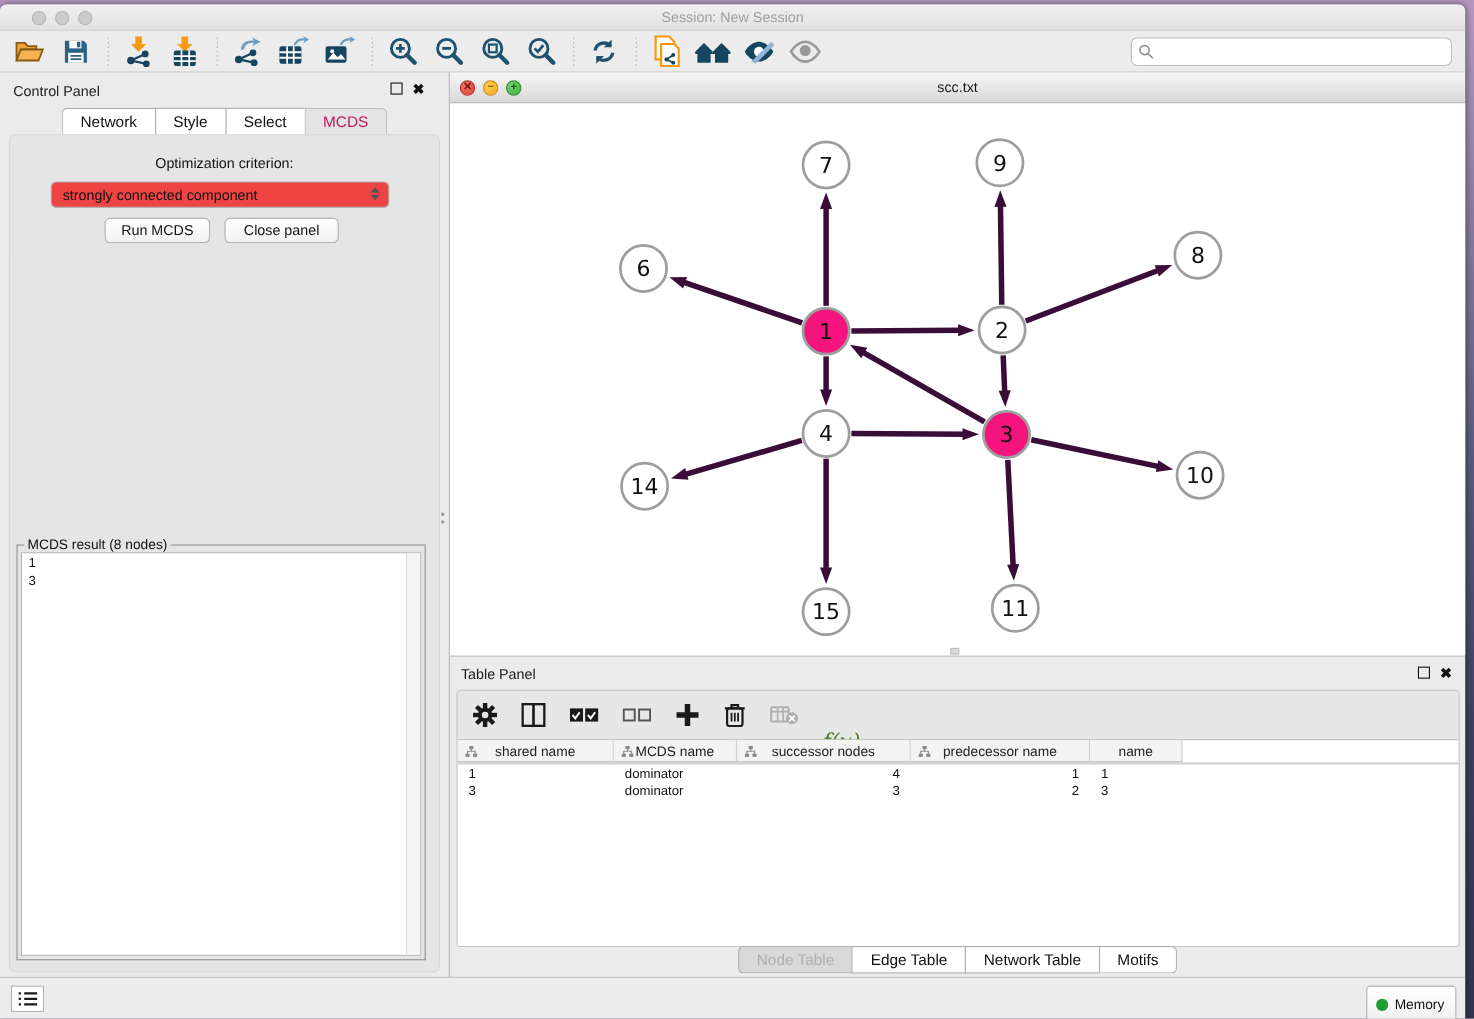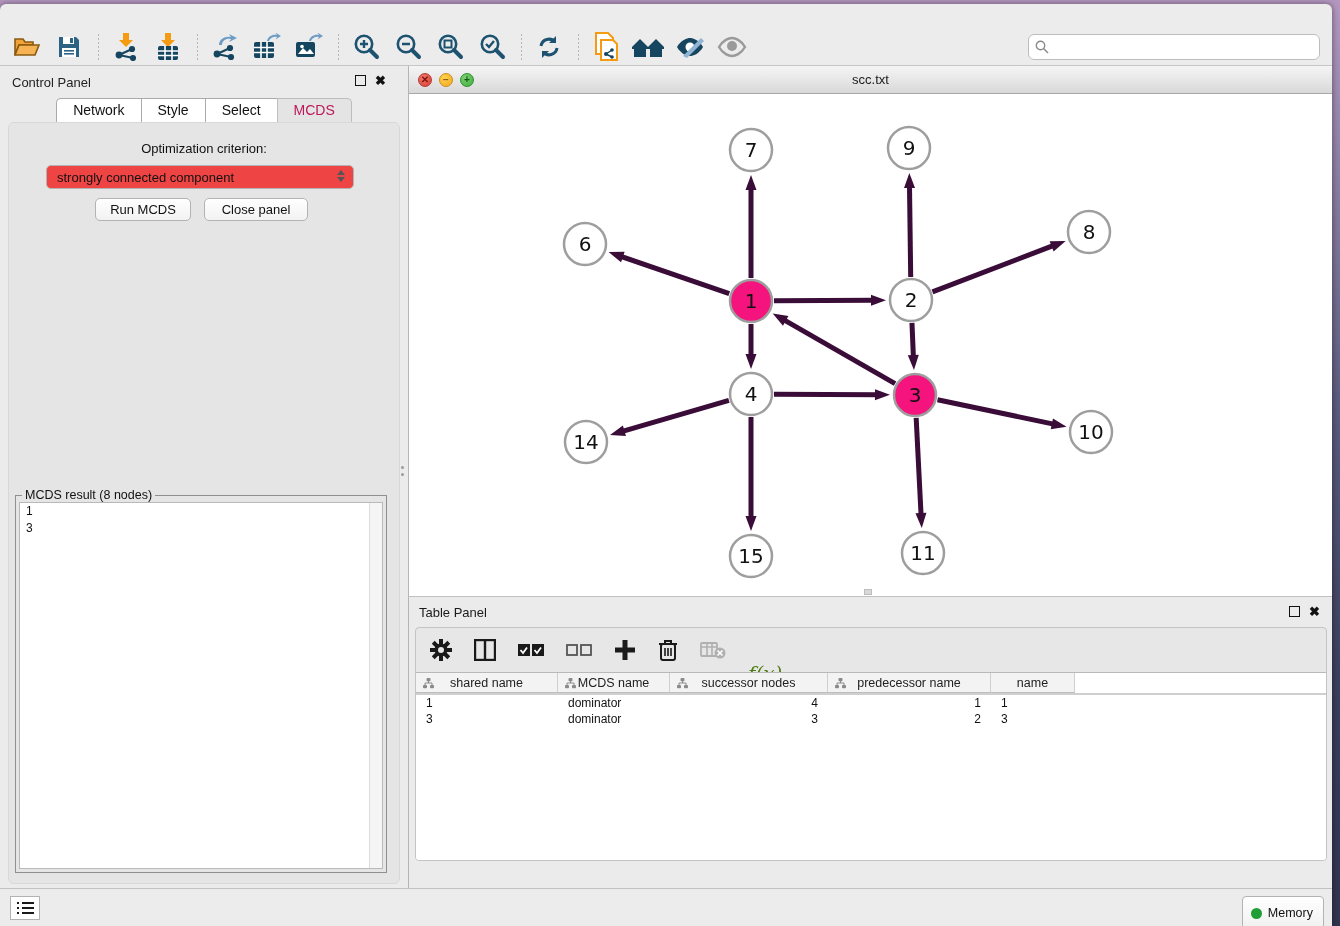--- a/index.html
+++ b/index.html
@@ -132,20 +132,26 @@
   .mem-dot { width:11px; height:11px; border-radius:50%; background:#1f9e35; }
 
   svg text { font-family:"DejaVu Sans", sans-serif; }
 </style>
 </head>
 <body>
 
 <div class="desktop">
 <div class="app-window">
 
+  <div class="titlebar">
+    <span class="tl-dot" style="left:29px"></span>
+    <span class="tl-dot" style="left:50px"></span>
+    <span class="tl-dot" style="left:71px"></span>
+    <div class="title">Session: New Session</div>
+  </div>
 
   <div class="toolbar">
     <div class="tb-btn">
       <svg width="28" height="24" viewBox="0 0 28 24">
             <path d="M2 4h8l2 3h8v3H6L2 20z" fill="#f0a437" stroke="#8a5a10" stroke-width="1.6"></path>
             <path d="M6 10h20l-4 10H2z" fill="#f6b253" stroke="#8a5a10" stroke-width="1.6"></path>
           </svg>
     </div>
     <div class="tb-btn">
       <svg width="24" height="24" viewBox="0 0 24 24">
@@ -504,20 +510,26 @@
               <div class="t-row">
                 <div class="td-cell col0">3</div>
                 <div class="td-cell col1">dominator</div>
                 <div class="td-cell col2 align-r">3</div>
                 <div class="td-cell col3 align-r">2</div>
                 <div class="td-cell col4">3</div>
               </div>
             </div>
       </div>
     </div>
+    <div class="tp-tabs" id="tp-tabs">
+          <div class="tab-seg active">Node Table</div>
+          <div class="tab-seg">Edge Table</div>
+          <div class="tab-seg">Network Table</div>
+          <div class="tab-seg">Motifs</div>
+        </div>
   </div>
 
   <div class="statusbar">
     <div class="list-btn">
       <svg width="18" height="14" viewBox="0 0 18 14">
             <g stroke="#1a1a1a" stroke-width="2">
               <path d="M1 2h2M6 2h12M1 7h2M6 7h12M1 12h2M6 12h12"></path>
             </g>
           </svg>
     </div>

